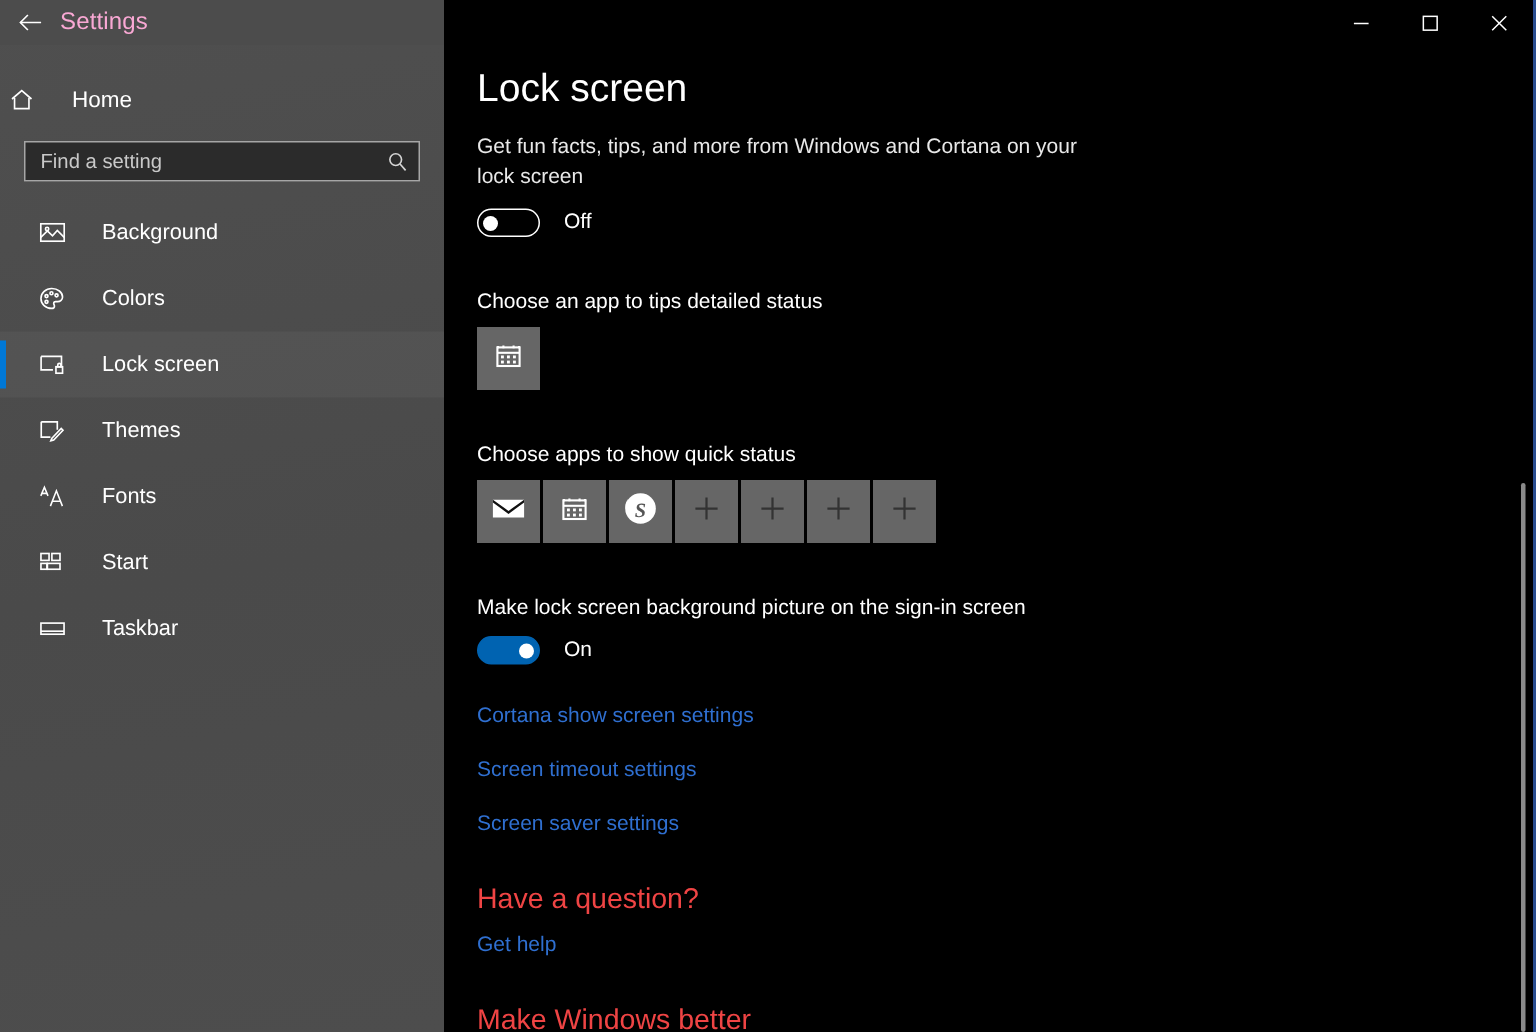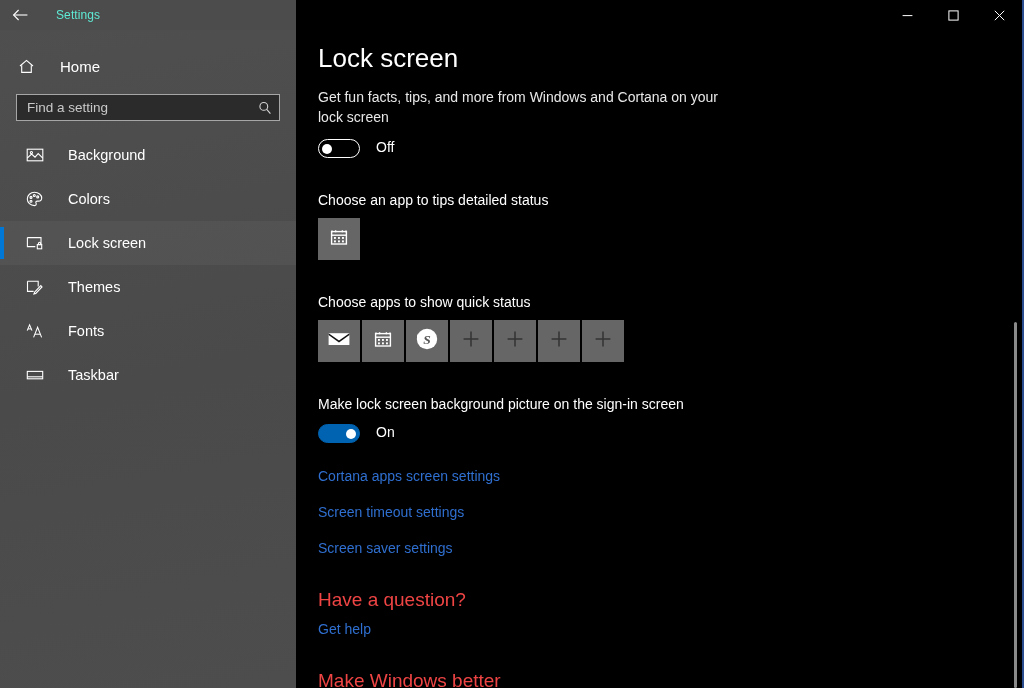--- a/index.html
+++ b/index.html
@@ -50,23 +50,22 @@
   .back-button {
     width: 40px;
     height: 30px;
     display: flex;
     align-items: center;
     justify-content: center;
     color: #ffffff;
   }
   .back-button svg { display: block; }
   .app-title {
-    font-size: 12px;
-    color: #5eead4;
-    margin-left: 16px;
+    font-size: 16px;
+    color: #f9a8d4;
     letter-spacing: 0.1px;
   }
   .caption-buttons {
     position: absolute;
     top: 0;
     right: 2px;
     height: 30px;
     display: flex;
   }
   .caption-btn {
@@ -94,21 +93,21 @@
   .sidebar-inner {
     position: absolute;
     top: 30px; left: 0;
     width: 296px;
   }
   .home-row {
     display: flex;
     align-items: center;
     height: 36px;
     margin-top: 18px;
-    padding-left: 18px;
+    padding-left: 6px;
   }
   .home-icon {
     width: 26px;
     display: flex;
     align-items: center;
     justify-content: flex-start;
     color: #ffffff;
   }
   .home-label {
     font-size: 15px;
@@ -406,20 +405,31 @@
             <svg width="19" height="17" viewBox="0 0 19 17" fill="none" stroke="currentColor" stroke-width="1.05">
               <path d="M1.2 7.6 L3.6 1.8 L6 7.6"></path>
               <path d="M1.9 5.9 H5.3"></path>
               <path d="M7.6 14.4 L11.6 4.2 L15.6 14.4"></path>
               <path d="M9 11.2 H14.2"></path>
             </svg>
           </span>
           <span class="nav-label">Fonts</span>
         </div>
 
+        <div class="nav-item">
+          <span class="nav-icon">
+            <svg width="18" height="16" viewBox="0 0 18 16" fill="none" stroke="currentColor" stroke-width="1.1">
+              <rect x="1.3" y="2" width="5.4" height="4.6"></rect>
+              <rect x="8.6" y="2" width="5.4" height="4.6"></rect>
+              <rect x="1.3" y="8.6" width="4" height="3.9"></rect>
+              <rect x="5.6" y="8.6" width="8.4" height="3.9"></rect>
+            </svg>
+          </span>
+          <span class="nav-label">Start</span>
+        </div>
 
         <div class="nav-item">
           <span class="nav-icon">
             <svg width="18" height="14" viewBox="0 0 18 14" fill="none" stroke="currentColor" stroke-width="1.1">
               <rect x="1.3" y="3.4" width="15.4" height="7.4"></rect>
               <path d="M1.3 8.8 H16.7"></path>
             </svg>
           </span>
           <span class="nav-label">Taskbar</span>
         </div>
@@ -537,21 +547,21 @@
       </div>
 
       <div class="field-label">Make lock screen background picture on the sign-in screen</div>
       <div class="toggle-row">
         <div class="toggle on">
           <span class="knob"></span>
         </div>
         <span class="toggle-state">On</span>
       </div>
 
-      <a class="link" href="#">Cortana apps screen settings</a>
+      <a class="link" href="#">Cortana show screen settings</a>
       <a class="link tight" href="#">Screen timeout settings</a>
       <a class="link tight" href="#">Screen saver settings</a>
 
       <h2 class="subhead">Have a question?</h2>
       <a class="link under-head" href="#">Get help</a>
 
       <h2 class="subhead">Make Windows better</h2>
 
     </div>
 

